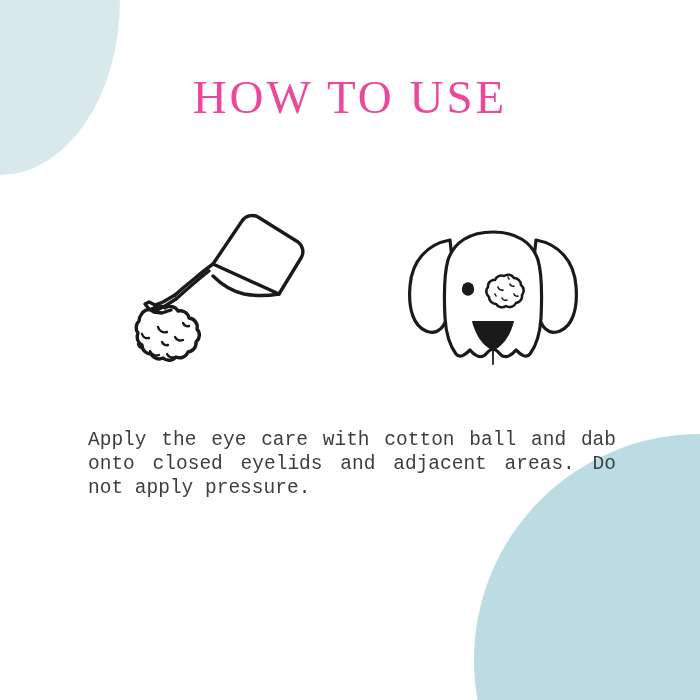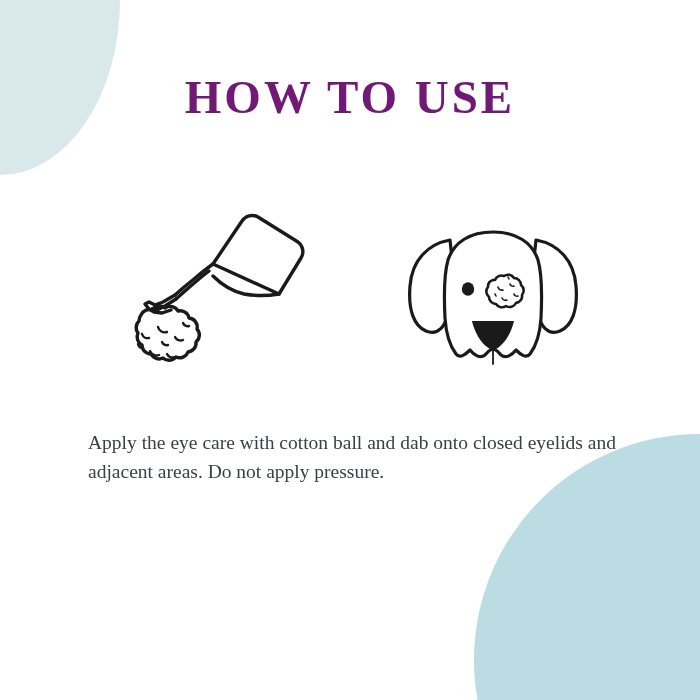--- a/index.html
+++ b/index.html
@@ -40,24 +40,24 @@
     pointer-events: none;
   }
   
   .title {
     position: absolute;
     left: 0;
     top: 72px;
     width: 700px;
     text-align: center;
     font-family: "Liberation Serif", serif;
-    font-weight: bold;
+    font-weight: normal;
     font-size: 47px;
     letter-spacing: 3px;
-    color: #701a75;
+    color: #ec4899;
     line-height: 1.08;
     white-space: nowrap;
   }
   
   .illus {
     position: absolute;
     top: 196px;
     left: 0;
     width: 700px;
     height: 200px;
@@ -76,23 +76,23 @@
     width: 190px;
     height: 175px;
   }
   .illus svg { display: block; width: 100%; height: 100%; }
   
   .body-text {
     position: absolute;
     left: 88px;
     top: 428px;
     width: 528px;
-    font-family: Liberation Serif, serif;
+    font-family: Liberation Mono, monospace;
     font-size: 19.5px;
-    line-height: 29px;
+    line-height: 24px;
     color: #3b3f42;
     text-align: justify;
     text-justify: inter-word;
   }
 </style>
 </head>
 <body>
 
 <div id="canvas">
 

